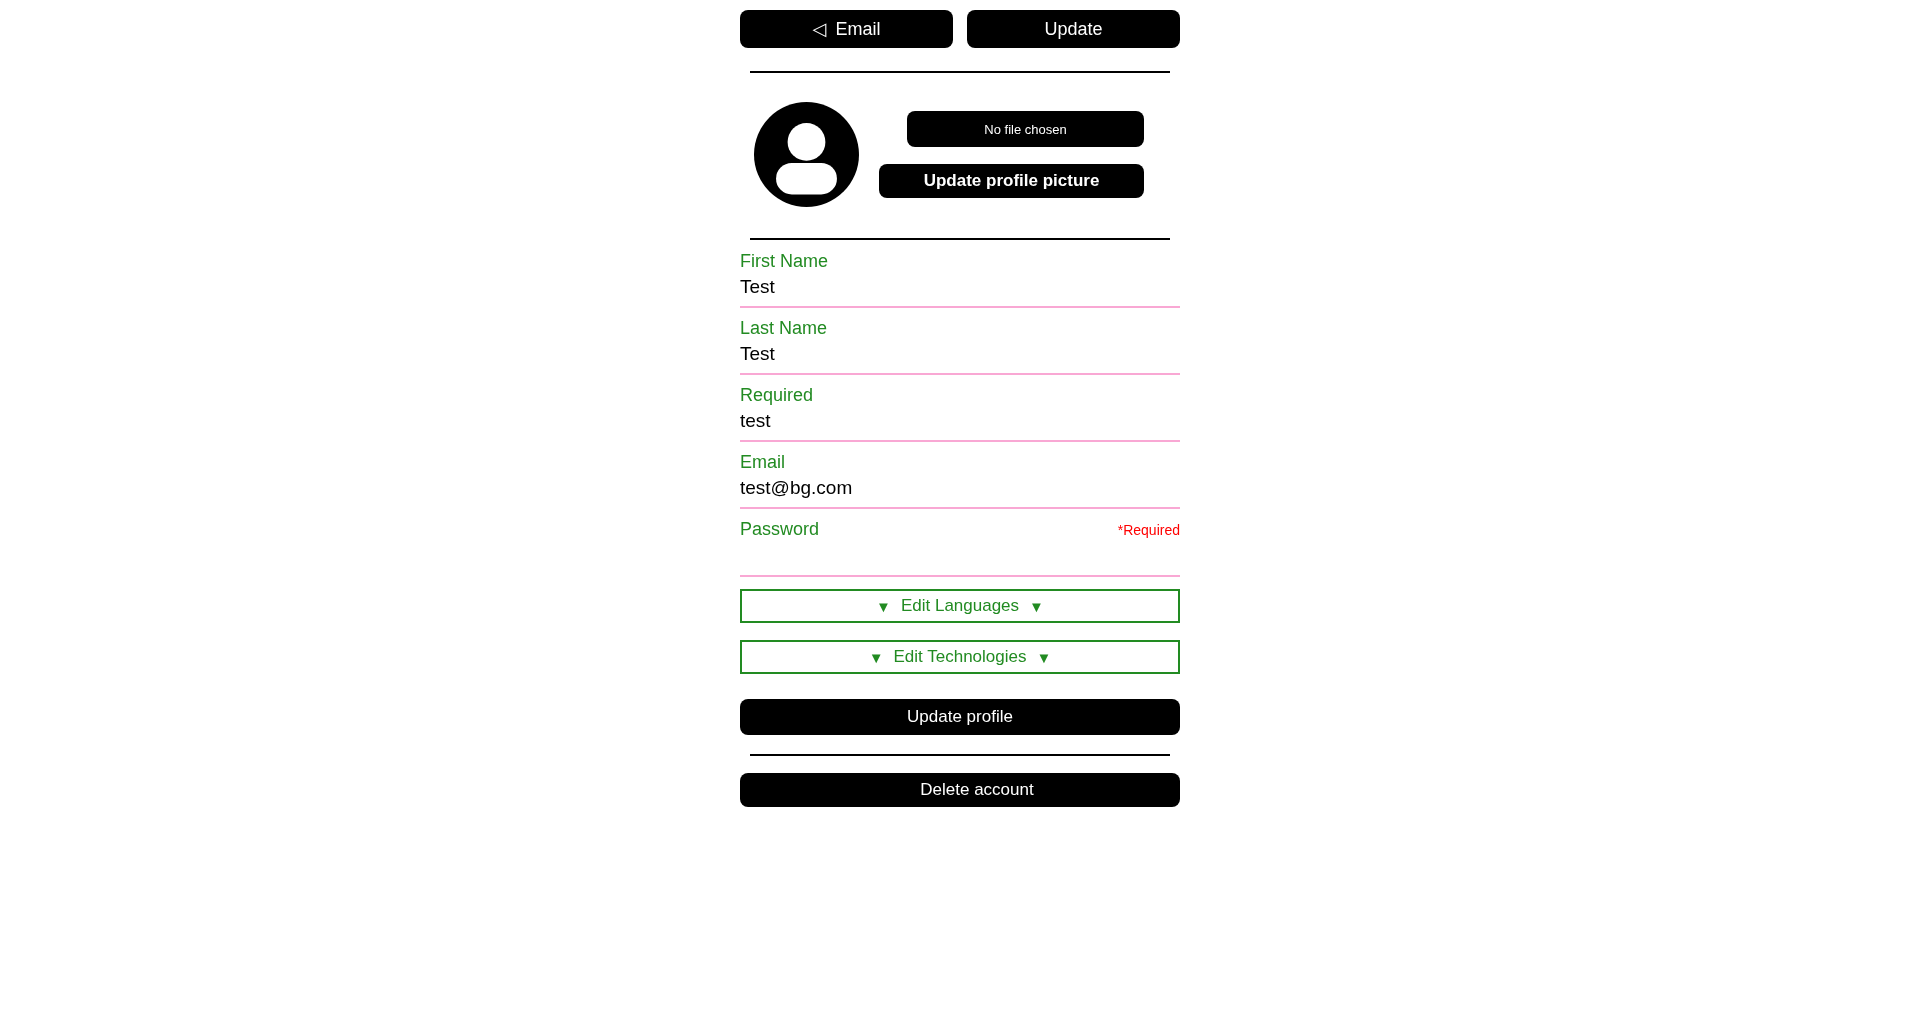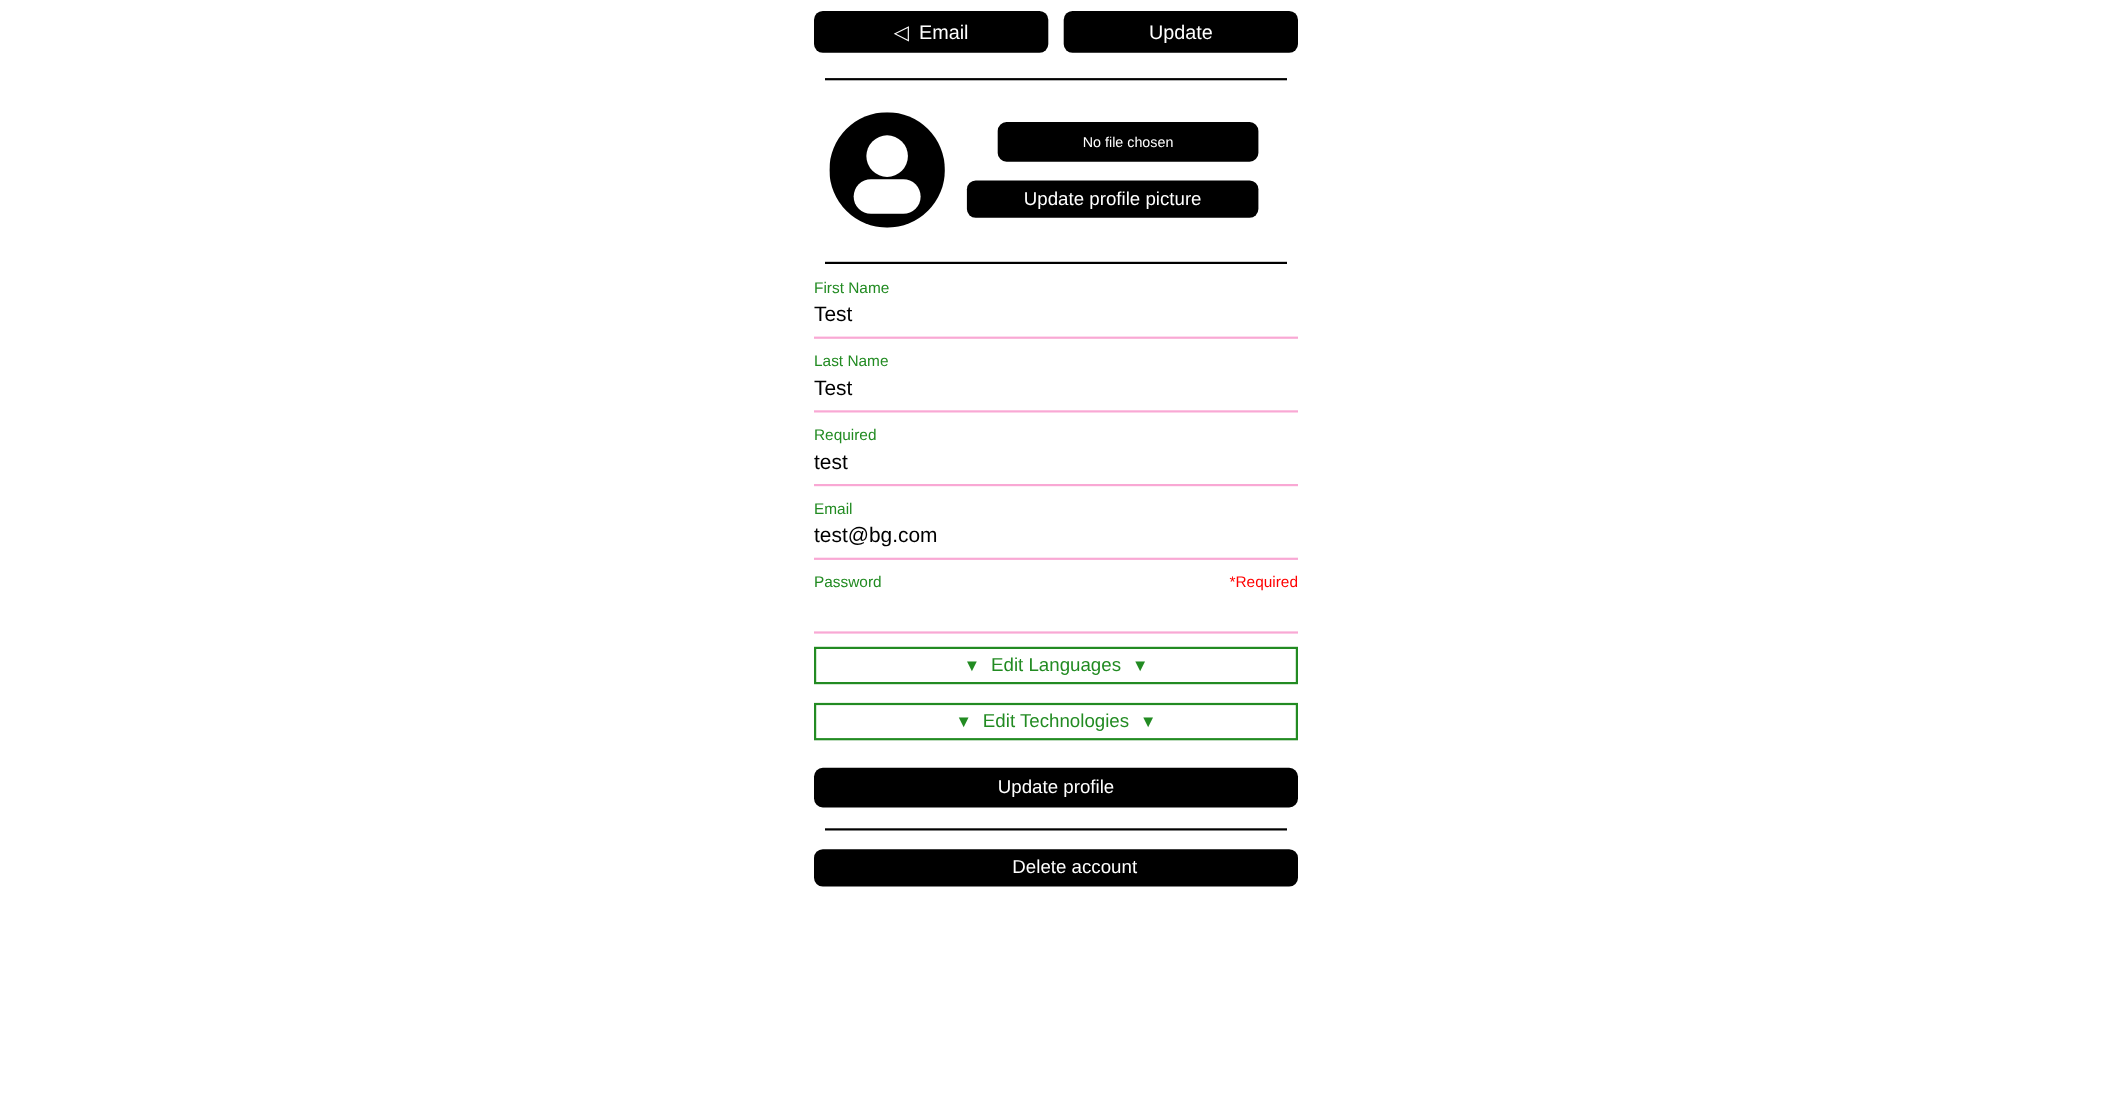--- a/index.html
+++ b/index.html
@@ -25,25 +25,25 @@
 
   hr.divider { border: none; border-top: 2px solid #000000; margin-left: 10px; margin-right: 10px; }
   .d1 { margin-top: 23px; margin-bottom: 29px; }
   .d2 { margin-top: 31px; margin-bottom: 13px; }
   .d3 { margin-top: 19px; margin-bottom: 17px; }
 
   .avatar-row { display: flex; align-items: center; gap: 20px; padding-left: 14px; }
   .avatar { width: 105px; height: 105px; display: inline-block; flex: 0 0 auto; }
   .file-col { display: flex; flex-direction: column; gap: 17px; width: 265px; }
   .btn-file { height: 36px; font-size: 13px; margin-left: 28px; }
-  .btn-upload { height: 34px; font-size: 17px; }
+  .btn-upload { height: 34px; font-size: 17px; font-weight: bold; }
 
   .field { margin-bottom: 12px; }
   .field-head { display: flex; justify-content: space-between; align-items: baseline; }
-  .field-label { display: block; color: #228B22; font-size: 14px; line-height: 17px; }
+  .field-label { display: block; color: #228B22; font-size: 18px; line-height: 17px; }
   .required-note { color: #ff0000; font-size: 14px; line-height: 17px; }
   .field-input {
     display: block;
     width: 100%;
     box-sizing: border-box;
     border: none;
     border-bottom: 2px solid #f9a8d4;
     outline: none;
     background: transparent;
     font-family: inherit;

